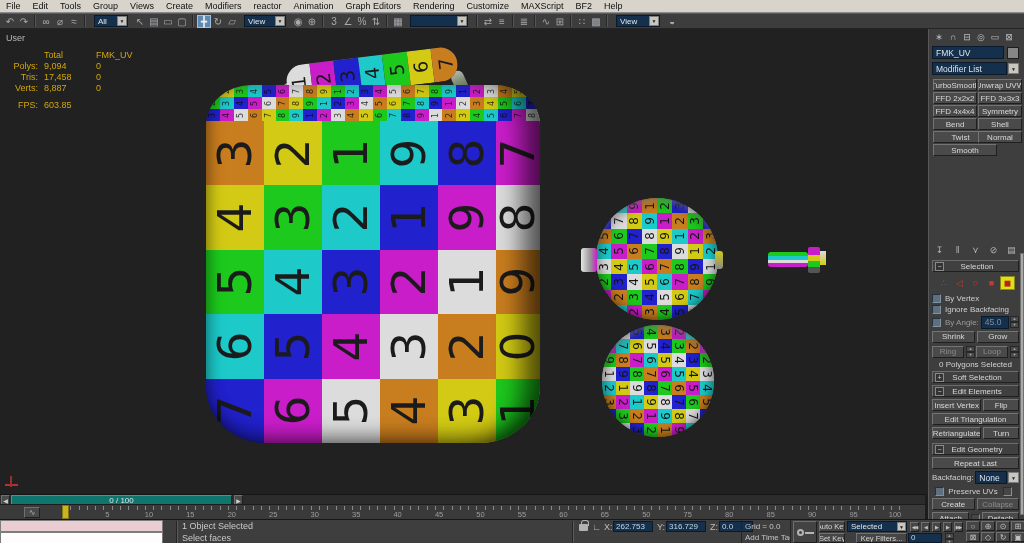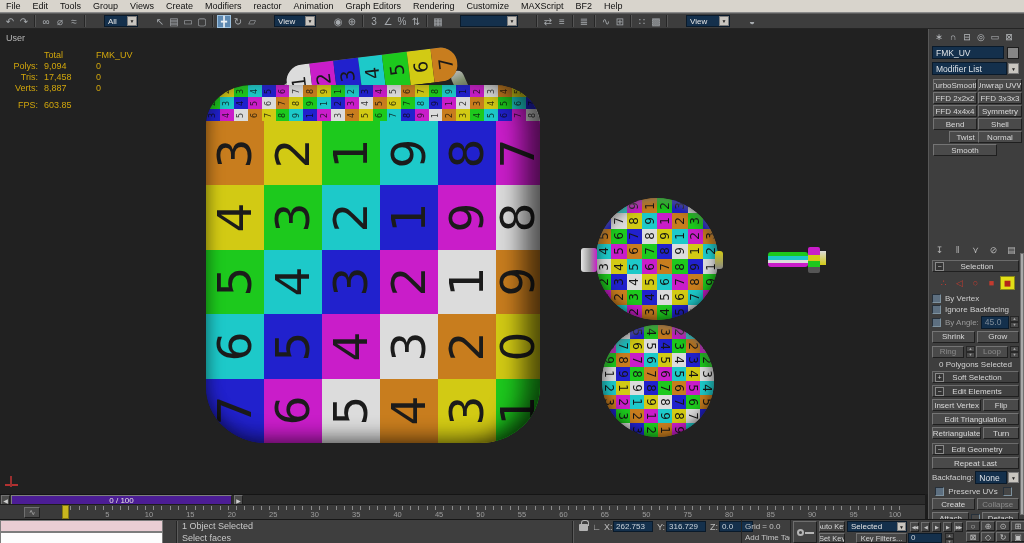--- a/index.html
+++ b/index.html
@@ -12,21 +12,21 @@
 .menu-item{padding:0 6px;line-height:12px;}
 
 
 #toolbar{position:absolute;left:0;top:13px;width:1024px;height:16px;background:#3d3d3d;
   border-top:1px solid #5c5c5c;border-bottom:1px solid #242424;display:flex;align-items:center;padding:0 3px;}
 .tb-icon{width:14px;height:13px;display:flex;align-items:center;justify-content:center;
   color:#a6aaae;font-size:10px;line-height:13px;flex:0 0 auto;}
 .tb-icon.active{background:#5d89b2;border:1px solid #9cc0dd;color:#eef2f6;}
 .tb-sep{width:2px;height:12px;border-left:1px solid #262626;border-right:1px solid #555;margin:0 3px;flex:0 0 auto;}
 .tb-dd{height:12px;background:#14304c;border:1px solid #0a1a2a;display:flex;align-items:center;
-  color:#e6e6e6;font-size:8px;padding-left:3px;margin:0 15px;flex:0 0 auto;}
+  color:#e6e6e6;font-size:8px;padding-left:3px;margin:0 5px;flex:0 0 auto;}
 .tb-dd .dd-btn{margin-left:auto;width:10px;height:10px;background:#c9c6c0;border:1px solid #7d7d7d;
   color:#222;font-size:5px;display:flex;align-items:center;justify-content:center;}
 
 
 #viewport{position:absolute;left:0;top:29px;width:928px;height:465px;background:#212121;overflow:hidden;}
 #vp-label{position:absolute;left:6px;top:4px;color:#b8b8b8;font-size:9px;}
 #stats{position:absolute;left:8px;top:21px;color:#d1a60c;font-size:9px;line-height:11px;}
 .st-row{display:flex;}
 .st-l{display:inline-block;width:36px;text-align:right;padding-right:6px;}
 .st-t{display:inline-block;width:52px;}
@@ -117,21 +117,21 @@
 .spin{width:9px;height:12px;display:flex;flex-direction:column;margin-left:1px;flex:0 0 auto;}
 .spin i{flex:1;background:#4a4a4a;border:1px solid #272727;color:#a5a5a5;font-size:4px;line-height:4px;
   display:flex;align-items:center;justify-content:center;font-style:normal;}
 .pinfo{width:100%;text-align:center;font-size:8px;color:#d2d2d2;}
 #pscroll{position:absolute;right:0;top:224px;width:4px;height:262px;background:#a9a9a9;border:1px solid #6f6f6f;}
 
 
 #timeslider{position:absolute;left:0;top:494px;width:925px;height:10px;background:#2c2c2c;border-top:1px solid #151515;}
 .ts-arrow{position:absolute;top:0;width:9px;height:10px;background:#4c4c4c;border:1px solid;
   border-color:#717171 #1f1f1f #1f1f1f #717171;color:#cfcfcf;font-size:6px;display:flex;align-items:center;justify-content:center;}
-#ts-handle{position:absolute;left:11px;top:0;width:221px;height:10px;background:#4c1d95;border:1px solid;
+#ts-handle{position:absolute;left:11px;top:0;width:221px;height:10px;background:#0f766e;border:1px solid;
   border-color:#7e7e7e #242424 #242424 #7e7e7e;color:#e4e4e4;font-size:8px;display:flex;align-items:center;justify-content:center;}
 
 
 #trackbar{position:absolute;left:0;top:504px;width:925px;height:15px;background:#3a3a3a;border-top:1px solid #1d1d1d;}
 #tb-ticks{position:absolute;left:62px;top:1px;width:840px;height:4px;
   background:repeating-linear-gradient(90deg,#8a8a8a 0,#8a8a8a 1px,transparent 1px,transparent 8.29px);}
 .tick-label{position:absolute;top:5px;transform:translateX(-50%);font-size:7.5px;color:#9d9d9d;}
 #tb-marker{position:absolute;left:62px;top:0;width:7px;height:14px;background:#c9b61e;border:1px solid #847713;}
 #tb-curve-btn{position:absolute;left:24px;top:2px;width:16px;height:11px;background:#4a4a4a;border:1px solid;
   border-color:#707070 #202020 #202020 #707070;color:#b5b5b5;font-size:8px;display:flex;align-items:center;justify-content:center;}
@@ -1214,21 +1214,21 @@
 
   <div id="pscroll"></div>
 <div class="pbtn" style="position: absolute; left: 4px; width: 44px; top: 50px;">TurboSmooth</div>
     <div class="pbtn" style="position: absolute; left: 49px; width: 44px; top: 50px;">Unwrap UVW</div>
     <div class="pbtn" style="position: absolute; left: 4px; width: 44px; top: 63px;">FFD 2x2x2</div>
     <div class="pbtn" style="position: absolute; left: 49px; width: 44px; top: 63px;">FFD 3x3x3</div>
     <div class="pbtn" style="position: absolute; left: 4px; width: 44px; top: 76px;">FFD 4x4x4</div>
     <div class="pbtn" style="position: absolute; left: 49px; width: 44px; top: 76px;">Symmetry</div>
     <div class="pbtn" style="position: absolute; left: 4px; width: 44px; top: 89px;">Bend</div>
     <div class="pbtn" style="position: absolute; left: 49px; width: 44px; top: 89px;">Shell</div>
-    <div class="pbtn" style="position: absolute; left: 20px; width: 33px; top: 102px;">Twist</div>
+    <div class="pbtn" style="position: absolute; left: 4px; width: 55px; top: 102px;">Twist</div>
     <div class="pbtn" style="position: absolute; left: 49px; width: 44px; top: 102px;">Normal</div>
     <div class="pbtn" style="position: absolute; left: 4px; width: 64px; top: 115px;">Smooth</div>
   </div>
 
 <div id="timeslider">
   <div class="ts-arrow" style="left:1px;">◀</div>
   <div id="ts-handle">0 / 100</div>
   <div class="ts-arrow" style="left:234px;">▶</div>
 </div>
 

